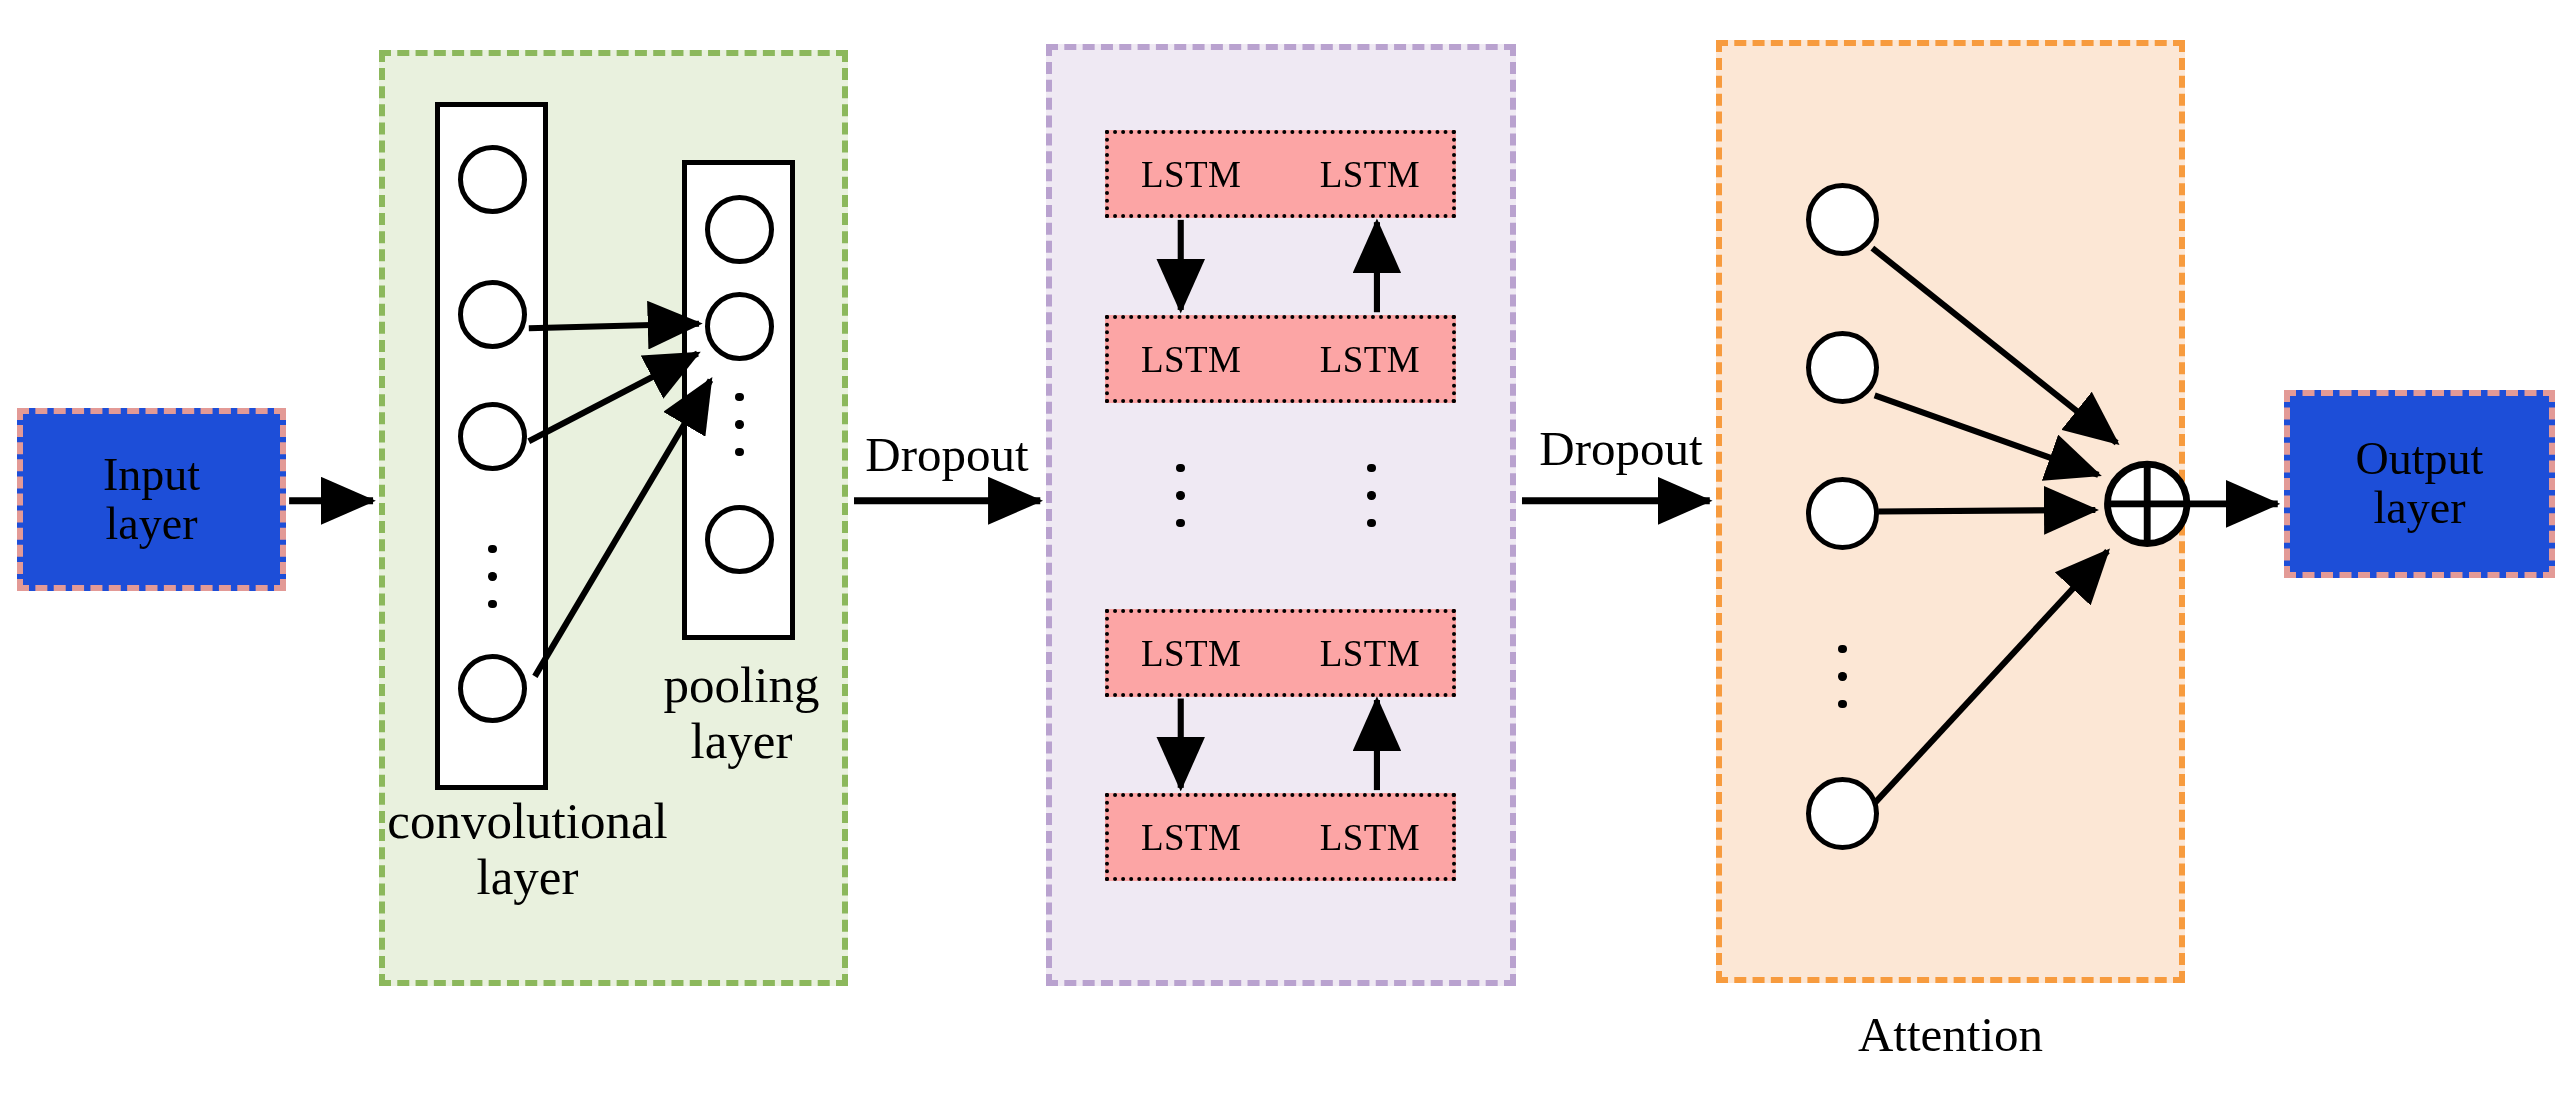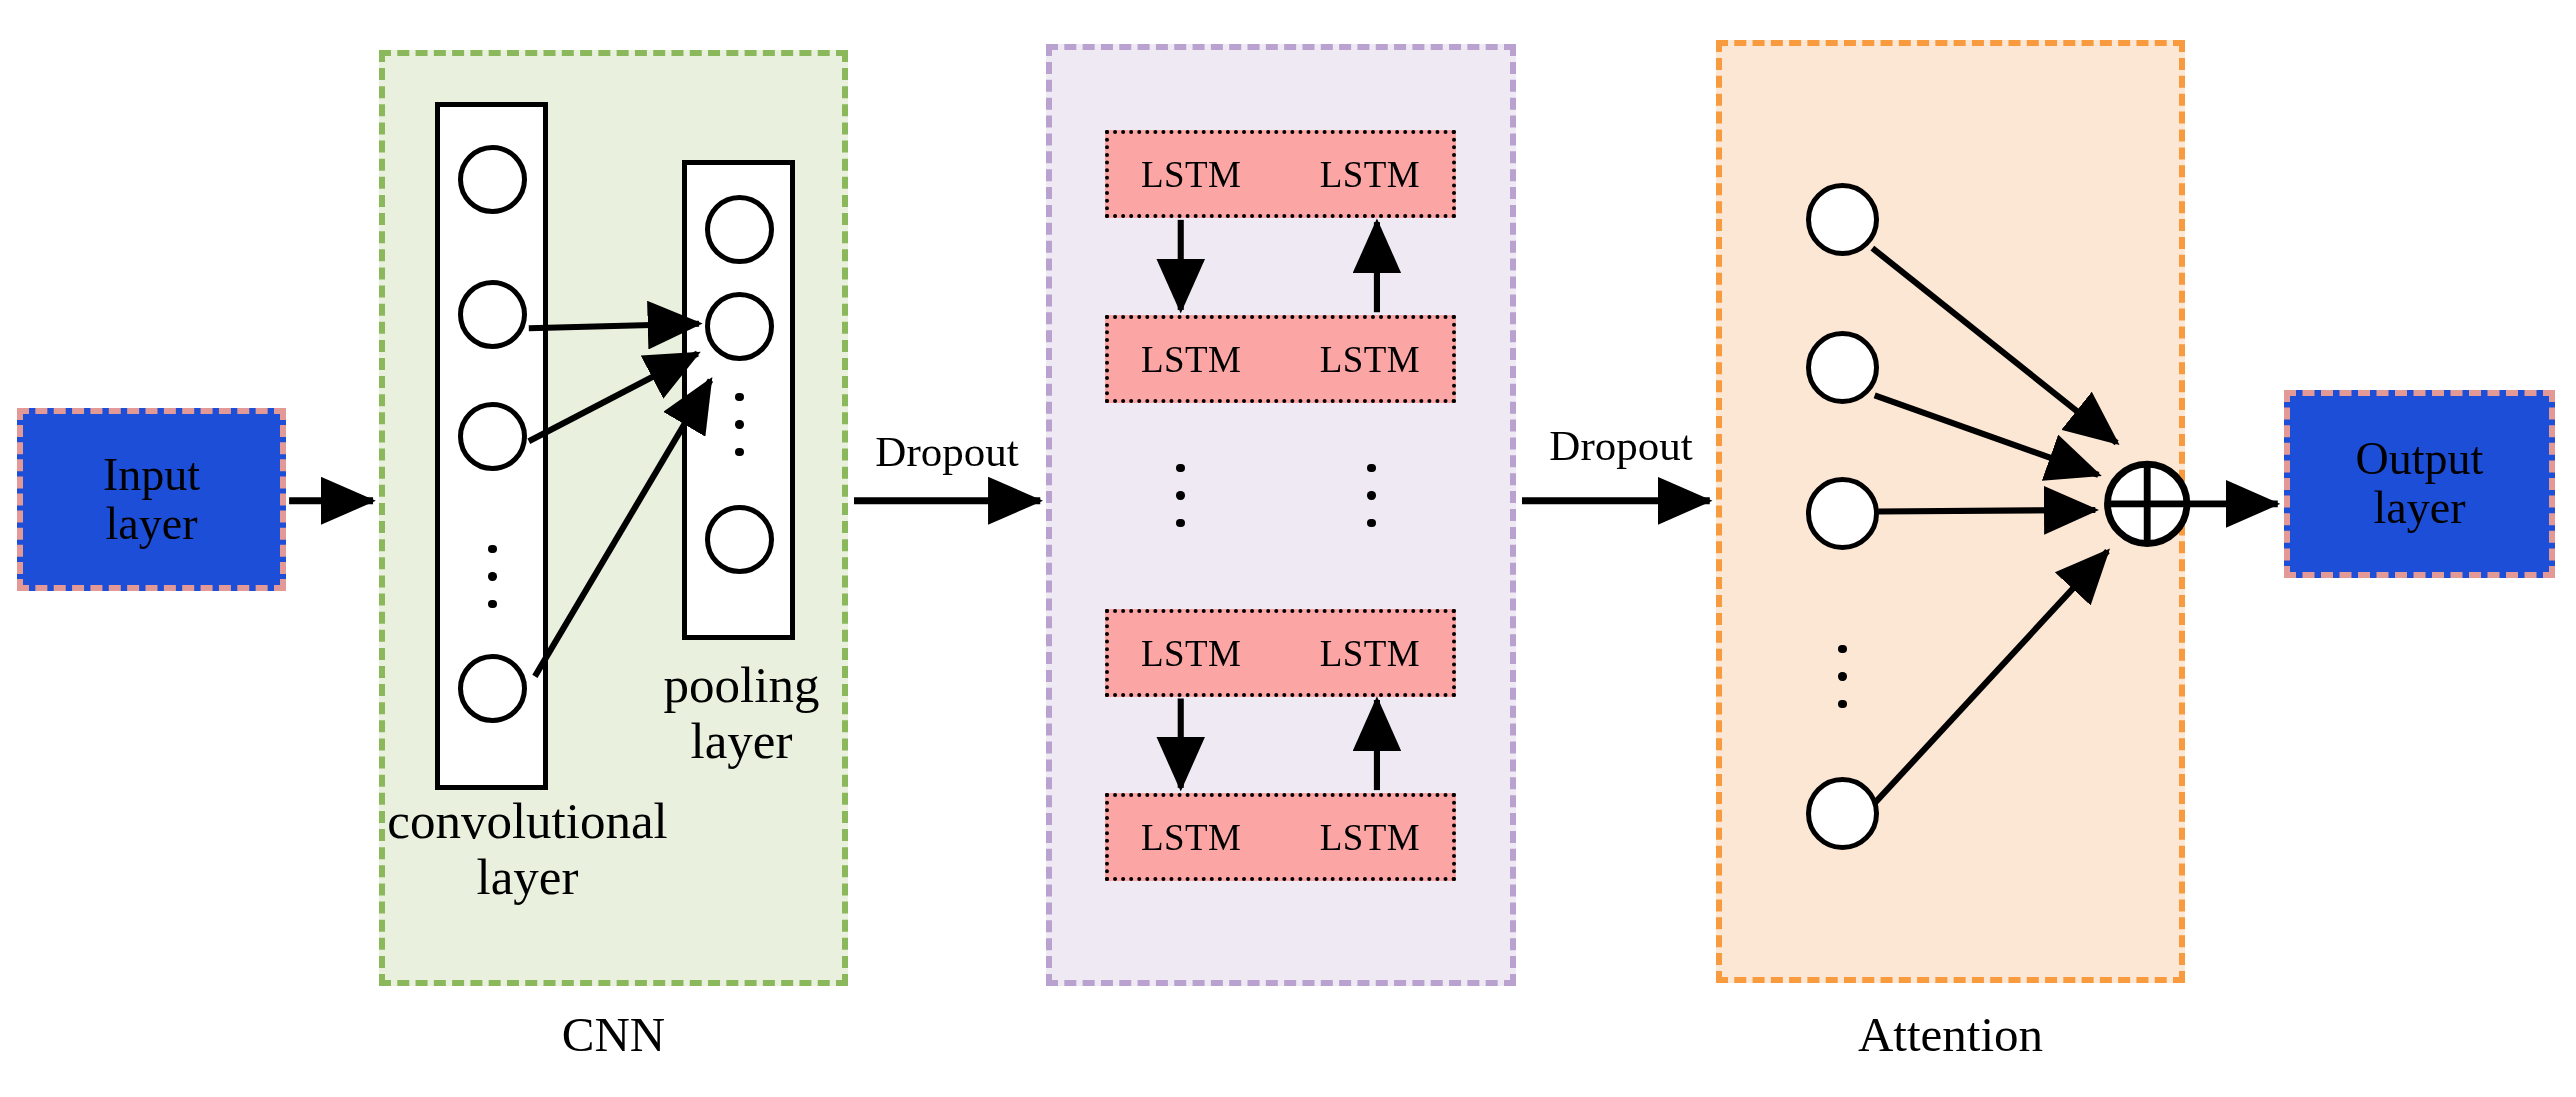--- a/index.html
+++ b/index.html
@@ -33,21 +33,21 @@
 
   
   .vdots{position:absolute;display:flex;flex-direction:column;
          align-items:center;justify-content:space-between;}
   .vdots i{display:block;width:8.4px;height:8.4px;border-radius:50%;background:#000;}
 
   
   .lbl{position:absolute;color:#000;text-align:center;line-height:1.1;}
   .lbl.sub{font-size:51px;}
   .lbl.grp{font-size:49px;}
-  .lbl.drop{font-size:43px;}
+  .lbl.drop{font-size:49px;}
 
   svg.overlay{position:absolute;left:0;top:0;width:2576px;height:1097px;
               pointer-events:none;overflow:visible;}
 </style>
 </head>
 <body>
 
 <div id="stage">
 
   <div class="iobox" style="left:17px;top:408px;width:269px;height:183px;">
@@ -83,23 +83,20 @@
   <div class="lbl sub" style="left:642px;top:657px;width:199px;">
     <span>pooling</span><br>
     <span>layer</span>
   </div>
 
   <div class="lbl sub" style="left:367px;top:773px;width:321px;margin-top:20px;">
     <span>convolutional</span><br>
     <span>layer</span>
   </div>
 
-  <div class="lbl grp" style="left:461px;top:1008px;width:305px;">
-    <span>CNN</span>
-  </div>
 
   <div class="panel bilstm" style="left:1046px;top:44px;width:470px;height:942px;"></div>
 
   <div class="lstmbox" style="left:1105px;top:130px;width:351px;height:88px;">
     <span class="cell left">LSTM</span>
     <span class="cell right">LSTM</span>
   </div>
 
   <div class="lstmbox" style="left:1105px;top:315px;width:351px;height:88px;">
     <span class="cell left">LSTM</span>

